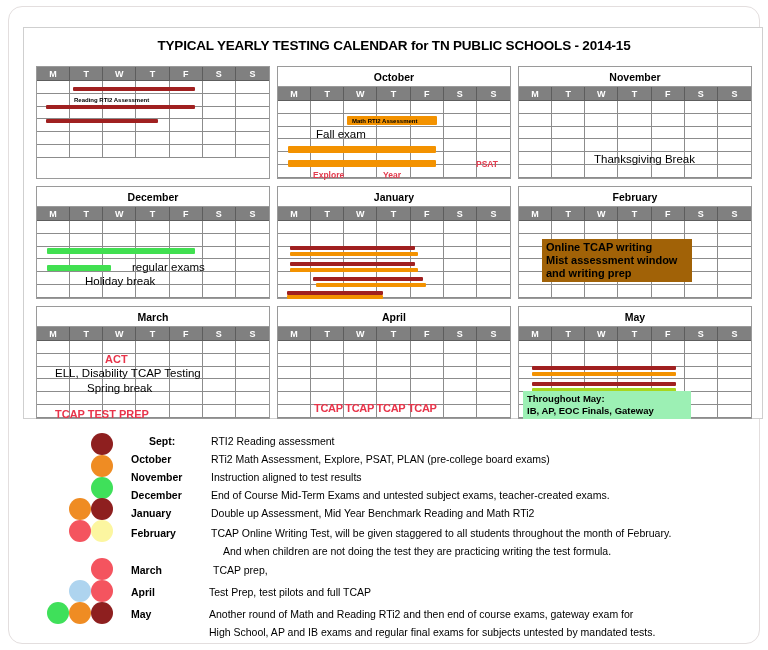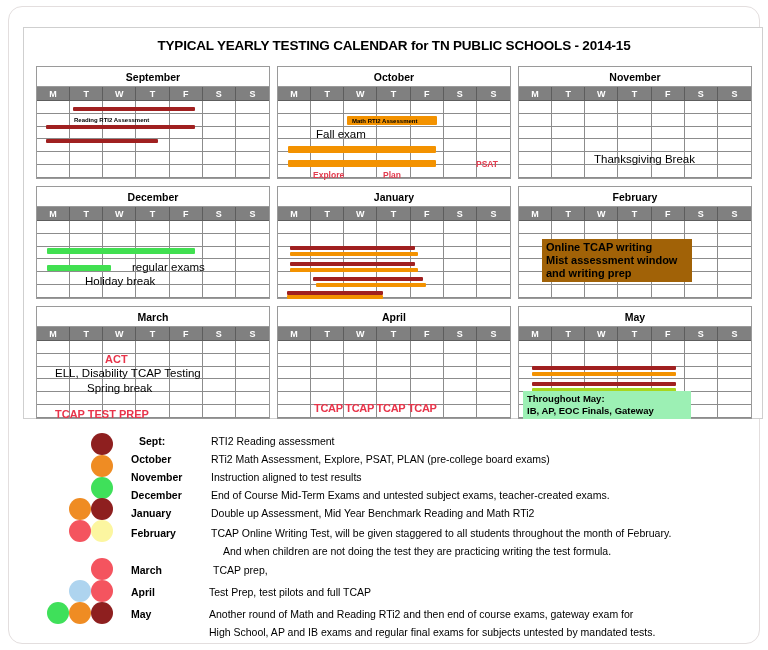--- a/index.html
+++ b/index.html
@@ -176,21 +176,20 @@
 
 <div id="page">
  <div id="frame">
   <div id="inner-panel">
 
     <div id="title">TYPICAL YEARLY TESTING CALENDAR for TN PUBLIC SCHOOLS - 2014-15</div>
 
     <div id="cal-grid">
 
       <div class="month">
-        <div class="month-title">September</div>
         <div class="dow-row">
           <div class="dow">M</div>
           <div class="dow">T</div>
           <div class="dow">W</div>
           <div class="dow">T</div>
           <div class="dow">F</div>
           <div class="dow">S</div>
           <div class="dow">S</div>
         </div>
         <div class="weeks">
@@ -324,21 +323,21 @@
                 <div class="cell"></div>
               </div>
           <div class="overlay">
             <div class="bar orange" style="left:69px; top:15px; width:90px; height:9px;"></div>
             <div class="lbl tiny" style="left:74px; top:17px;">Math RTI2 Assessment</div>
             <div class="lbl big" style="left:38px; top:28px;">Fall exam</div>
             <div class="bar orange" style="left:10px; top:45px; width:148px; height:7px;"></div>
             <div class="bar orange" style="left:10px; top:59px; width:148px; height:7px;"></div>
             <div class="lbl redsm" style="left:198px; top:59px;">PSAT</div>
             <div class="lbl redsm" style="left:35px; top:70px;">Explore</div>
-            <div class="lbl redsm" style="left:105px; top:70px;">Plan</div>
+            <div class="lbl redsm" style="left:105px; top:70px;">Year</div>
           </div>
         </div>
       </div>
 
       <div class="month">
         <div class="month-title">November</div>
         <div class="dow-row">
           <div class="dow">M</div>
           <div class="dow">T</div>
           <div class="dow">W</div>
@@ -873,21 +872,21 @@
     <div class="dot" style="left:46px;  top:93px;  background:#f4545f;"></div>
     <div class="dot" style="left:68px;  top:93px;  background:#fcf6a0;"></div>
     <div class="dot" style="left:68px;  top:131px; background:#f4545f;"></div>
     <div class="dot" style="left:46px;  top:153px; background:#aed4ef;"></div>
     <div class="dot" style="left:68px;  top:153px; background:#f4545f;"></div>
     <div class="dot" style="left:24px;  top:175px; background:#3fe05a;"></div>
     <div class="dot" style="left:46px;  top:175px; background:#ef8c23;"></div>
     <div class="dot" style="left:68px;  top:175px; background:#8e1f1f;"></div>
 
     <div class="leg-row" style="top:8px;">
-      <span class="leg-month" style="left:116px;text-align:right;">Sept:</span>
+      <span class="leg-month" style="left:126px;text-align:right;">Sept:</span>
       <span class="leg-text" style="left:188px;">RTI2 Reading assessment</span>
     </div>
     <div class="leg-row" style="top:26px;">
       <span class="leg-month" style="left:108px;">October</span>
       <span class="leg-text" style="left:188px;">RTi2 Math Assessment, Explore, PSAT, PLAN (pre-college board exams)</span>
     </div>
     <div class="leg-row" style="top:44px;">
       <span class="leg-month" style="left:108px;">November</span>
       <span class="leg-text" style="left:188px;">Instruction aligned to test results</span>
     </div>

